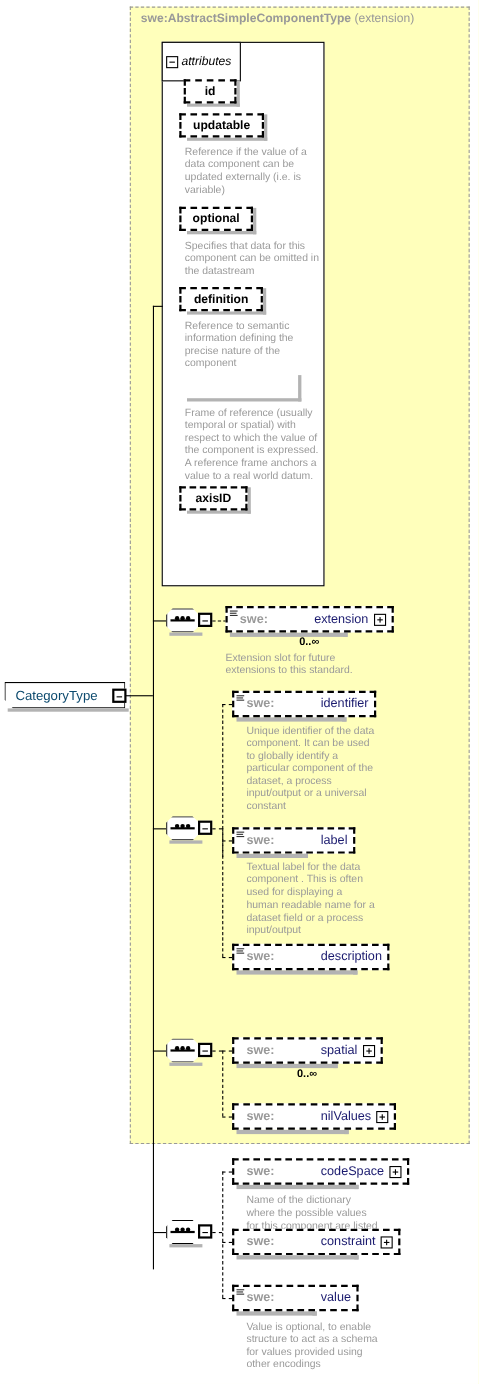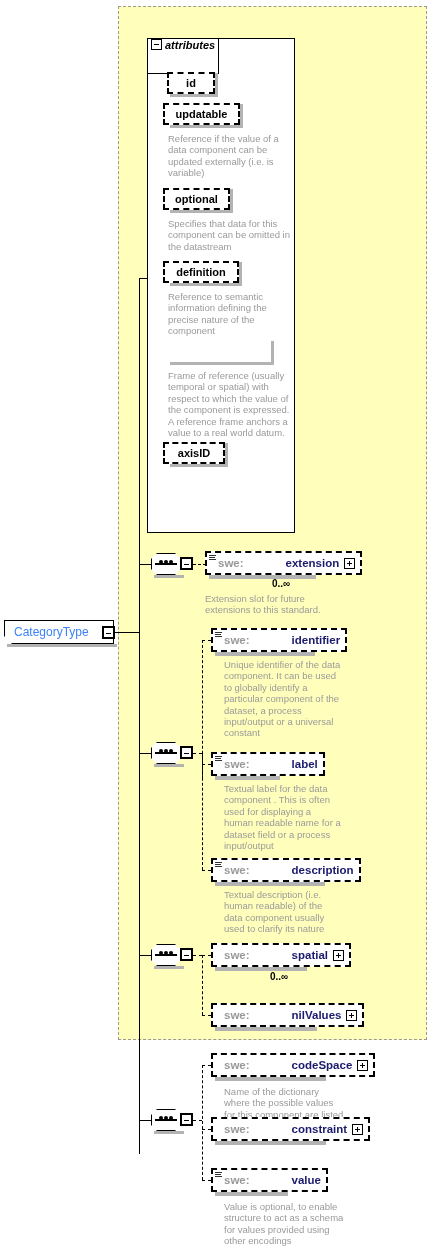--- a/index.html
+++ b/index.html
@@ -25,21 +25,21 @@
   .ext-title .plain{font-weight:normal;}
 
   
   .attr-panel{
     position:absolute;left:147px;top:38px;width:148px;height:495px;
     background:#ffffff;border:1px solid #000000;box-sizing:border-box;
   }
   .attr-header{
     position:absolute;left:147px;top:38px;width:72px;height:36px;
     background:#ffffff;border:1px solid #000000;box-sizing:border-box;
-    display:flex;gap:3px;padding-left:3px;font-weight:bold;
+    display:flex;align-items:center;gap:3px;padding-left:3px;
   }
   .attr-header .lbl{
     font-size:11px;font-style:italic;color:#000000;
   }
   .minusbox{
     width:11px;height:11px;border:1px solid #000;background:#fff;
     box-sizing:border-box;position:relative;flex:0 0 auto;
   }
   .minusbox:before{
     content:"";position:absolute;left:2px;top:4px;width:5px;height:1px;background:#000;
@@ -85,21 +85,21 @@
     background:#ffffff;
     border:2px dashed #000000;
     box-sizing:border-box;
     height:24px;
     display:flex;align-items:center;
     padding:0 5px 0 11px;
     font-size:11.5px;
     white-space:nowrap;
   }
   .el-box .pfx{color:#999999;font-weight:bold;}
-  .el-box .nm{color:#1a1a6e;font-weight:bold;padding-left:42px;}
+  .el-box .nm{color:#1a1a6e;font-weight:normal;padding-left:42px;}
   .el-box .plusbox{margin-left:5px;}
   .el-icon{
     position:absolute;left:2px;top:2px;width:7px;height:7px;
   }
   .el-icon i{display:block;height:1px;background:#333;margin-bottom:1px;}
   .el-icon i:nth-child(1){width:7px;}
   .el-icon i:nth-child(2){width:6px;}
   .el-icon i:nth-child(3){width:7px;}
 
   .card{
@@ -134,21 +134,21 @@
 
   
   .type-node{
     position:absolute;left:4px;top:620px;width:110px;height:24px;
   }
   .type-node .body{
     position:absolute;left:0;top:0;width:110px;height:24px;
     background:#ffffff;border:1.5px solid #000;box-sizing:border-box;
     clip-path:polygon(0 0,110px 0,110px 24px,8px 24px,0 16px);
     display:flex;align-items:center;padding-left:9px;
-    font-size:12px;color:#3b82f6;
+    font-size:12px;color:#0c4a6e;
   }
   .type-node .tag{
     position:absolute;left:98px;top:6px;width:13px;height:13px;
     background:#ffffff;border:2px solid #000;box-sizing:border-box;
   }
   .type-node .tag:before{
     content:"";position:absolute;left:2px;top:4.5px;width:5px;height:1.5px;background:#000;
   }
   .type-node .shade{
     position:absolute;left:3px;top:24px;width:110px;height:3px;background:#b3b3b3;
@@ -159,20 +159,21 @@
   .ln-v{position:absolute;width:1px;background:#000;}
   .dln-h{position:absolute;height:0;border-top:1px dashed #000;}
   .dln-v{position:absolute;width:0;border-left:1px dashed #000;}
 </style>
 </head>
 <body>
 
 <div class="canvas">
 
   <div class="ext-box"></div>
+  <div class="ext-title"><b>swe:AbstractSimpleComponentType</b> <span class="plain">(extension)</span></div>
 
   <div class="attr-panel"></div>
   <div class="attr-header">
     <span class="minusbox"></span>
     <span class="lbl">attributes</span>
   </div>
 
   <div class="chip-shadow" style="left:170px;top:94px;width:48px;height:3px;"></div>
   <div class="chip-shadow" style="left:215px;top:73px;width:3px;height:24px;"></div>
   <div class="attr-chip" style="left:167px;top:72px;width:48px;">
@@ -301,21 +302,20 @@
   <div class="chip-shadow" style="left:321px;top:861px;width:4px;height:25px;"></div>
   <div class="el-box" style="left:211px;top:858px;">
     <span class="el-icon">
         <i></i>
         <i></i>
         <i></i>
       </span>
     <span class="pfx">swe:</span>
       <span class="nm">description</span>
   </div>
-  <div class="doc" style="left:224px;top:889px;width:118px;">Textual description (i.e. human readable) of the data component usually used to clarify its nature</div>
 
   <div class="seq" style="left:151px;top:944px;">
     <div class="shade"></div>
     <div class="body"></div>
     <div class="dots"></div>
     <div class="d d1"></div>
     <div class="d d2"></div>
     <div class="d d3"></div>
     <div class="tag"></div>
   </div>

